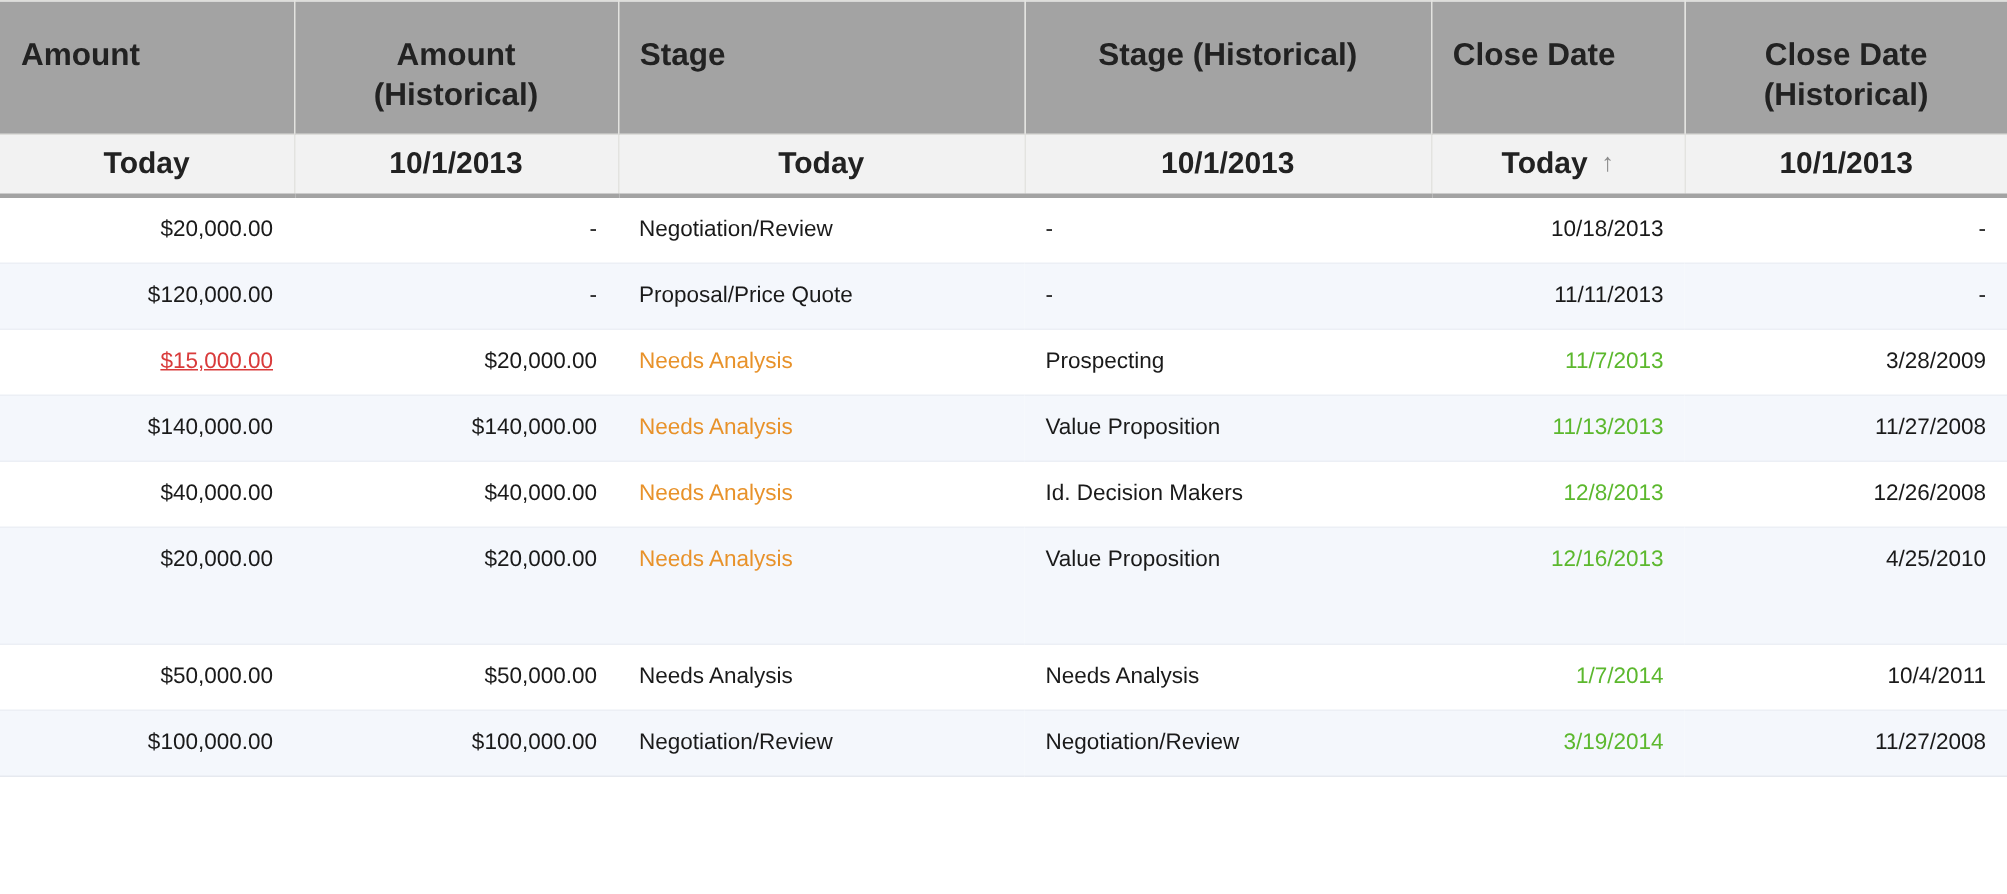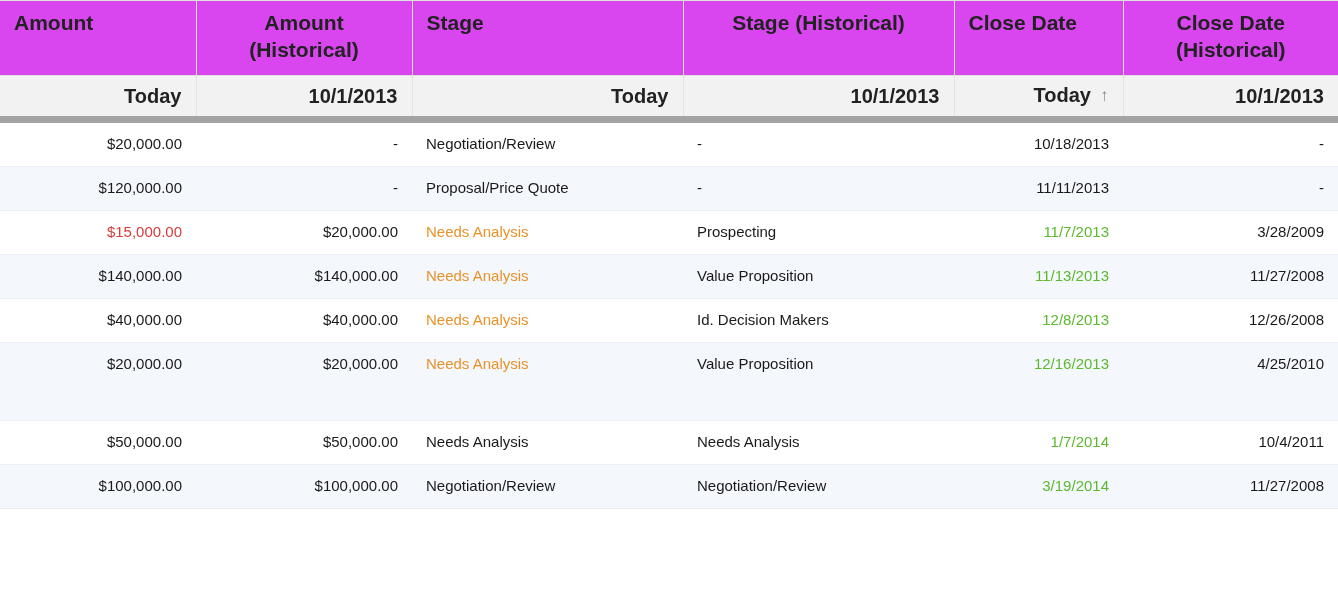--- a/index.html
+++ b/index.html
@@ -18,48 +18,48 @@
   
   col.c0 { width: 196px; }
   col.c1 { width: 216px; }
   col.c2 { width: 271px; }
   col.c3 { width: 271px; }
   col.c4 { width: 169px; }
   col.c5 { width: 215px; }
 
   
   tr.col-head th {
-    background: #d946ef;
+    background: #a3a3a3;
     border-top: 1px solid #dededb;
     border-bottom: 1px solid #dededb;
     border-right: 1px solid #e3e3e0;
     color: #222222;
     font-size: 21px;
     font-weight: bold;
     line-height: 27px;
-    padding: 8px 14px 12px 14px;
+    padding: 22px 14px 12px 14px;
     height: 56px;
     vertical-align: top;
     box-sizing: border-box;
   }
   tr.col-head th.align-left   { text-align: left; }
   tr.col-head th.align-center { text-align: center; }
   tr.col-head th:last-child   { border-right: none; }
 
   
   tr.date-head th {
     background: #f2f2f2;
-    border-bottom: 7px solid #a3a3a3;
+    border-bottom: 3px solid #a3a3a3;
     border-right: 1px solid #e3e3e0;
     color: #222222;
     font-size: 20px;
     font-weight: bold;
     line-height: 24px;
     padding: 7px 14px 8px 14px;
-    text-align: right;
+    text-align: center;
     height: 40px;
     vertical-align: middle;
     box-sizing: border-box;
     white-space: nowrap;
   }
   tr.date-head th:last-child { border-right: none; }
   .sort-arrow {
     display: inline-block;
     margin-left: 9px;
     color: #8a8a8a;
@@ -81,21 +81,21 @@
   tbody tr.odd  td { background: #ffffff; }
   tbody tr.even td { background: #f4f7fc; }
   tbody tr.tall td { padding-bottom: 42px; }
   tbody tr:last-child td { border-bottom: 1px solid #e6e9ef; }
 
   td.num  { text-align: right; white-space: nowrap; }
   td.text { text-align: left; }
 
   .v-orange { color: #e8922a; }
   .v-green  { color: #5cb82e; }
-  .v-red    { color: #d93b3b; }
+  .v-red    { color: #d93b3b; text-decoration: underline; }
   .v-dark   { color: #1a1a1a; }
 
   
   #table-footer-gap {
     width: 1338px;
     height: 20px;
     background: #ffffff;
   }
 </style>
 </head>

